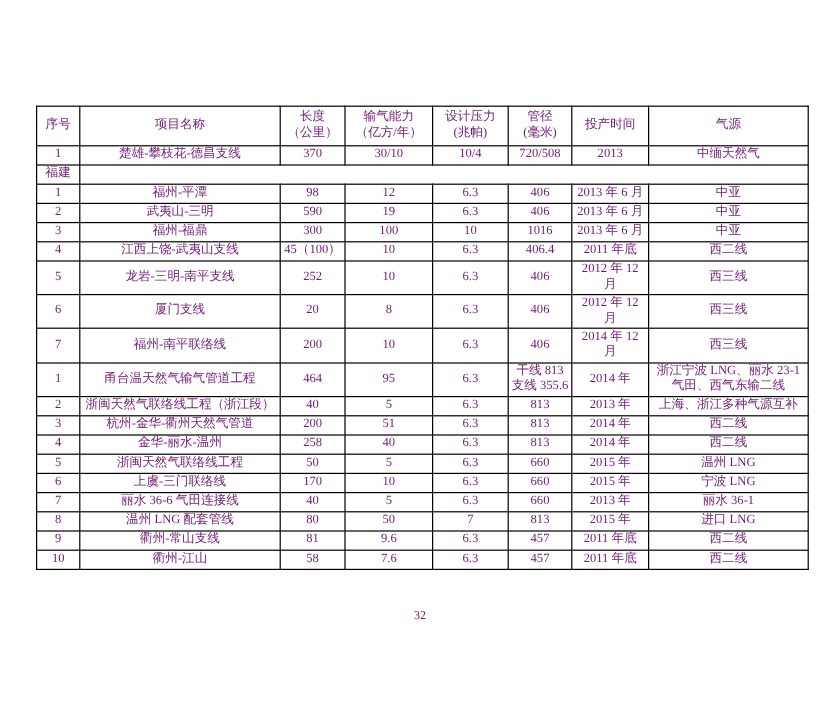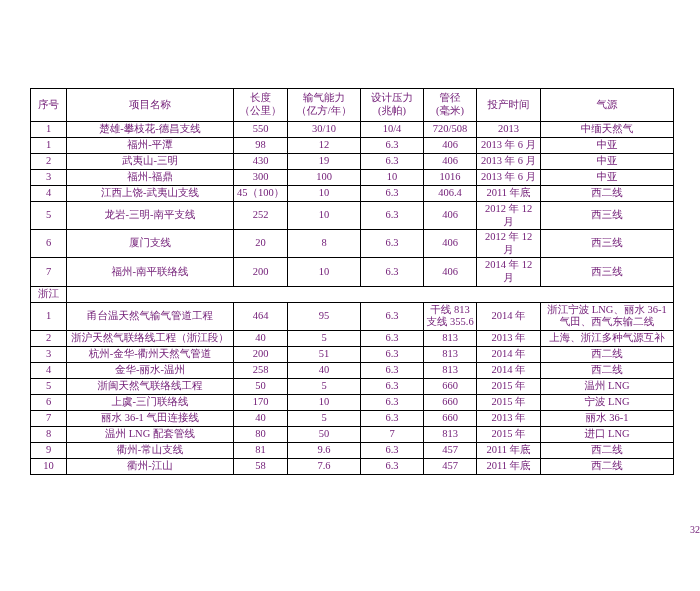--- a/index.html
+++ b/index.html
@@ -40,24 +40,24 @@
     height: 30px;
   }
   table.pipeline tbody td {
     height: 13px;
   }
   td.section-label {
     font-weight: bold;
   }
   .page-number {
     position: absolute;
-    top: 524px;
+    top: 508px;
     left: 0;
     width: 100%;
-    text-align: right;
+    text-align: center;
     font-size: 10px;
   }
 </style>
 </head>
 <body>
 
 <div class="page">
 
   <table class="pipeline">
     <colgroup>
@@ -83,41 +83,45 @@
         <th>管径
 (毫米)</th>
         <th>投产时间</th>
         <th>气源</th>
       </tr>
     </thead>
     <tbody id="table-body">
         <tr>
           <td>1</td>
           <td>楚雄-攀枝花-德昌支线</td>
-          <td>550</td>
+          <td>370</td>
           <td>30/10</td>
           <td>10/4</td>
           <td>720/508</td>
           <td>2013</td>
           <td>中缅天然气</td>
         </tr>
         <tr>
+          <td class="section-label">福建</td>
+          <td colspan="7"></td>
+        </tr>
+        <tr>
           <td>1</td>
           <td>福州-平潭</td>
           <td>98</td>
           <td>12</td>
           <td>6.3</td>
           <td>406</td>
           <td>2013 年 6 月</td>
           <td>中亚</td>
         </tr>
         <tr>
           <td>2</td>
           <td>武夷山-三明</td>
-          <td>430</td>
+          <td>590</td>
           <td>19</td>
           <td>6.3</td>
           <td>406</td>
           <td>2013 年 6 月</td>
           <td>中亚</td>
         </tr>
         <tr>
           <td>3</td>
           <td>福州-福鼎</td>
           <td>300</td>
@@ -161,37 +165,33 @@
           <td>7</td>
           <td>福州-南平联络线</td>
           <td>200</td>
           <td>10</td>
           <td>6.3</td>
           <td>406</td>
           <td>2014 年 12 月</td>
           <td>西三线</td>
         </tr>
         <tr>
-          <td class="section-label">浙江</td>
-          <td colspan="7"></td>
-        </tr>
-        <tr>
           <td>1</td>
           <td>甬台温天然气输气管道工程</td>
           <td>464</td>
           <td>95</td>
           <td>6.3</td>
           <td>干线 813
 支线 355.6</td>
           <td>2014 年</td>
-          <td>浙江宁波 LNG、丽水 36-1 气田、西气东输二线</td>
+          <td>浙江宁波 LNG、丽水 23-1 气田、西气东输二线</td>
         </tr>
         <tr>
           <td>2</td>
-          <td>浙沪天然气联络线工程（浙江段）</td>
+          <td>浙闽天然气联络线工程（浙江段）</td>
           <td>40</td>
           <td>5</td>
           <td>6.3</td>
           <td>813</td>
           <td>2013 年</td>
           <td>上海、浙江多种气源互补</td>
         </tr>
         <tr>
           <td>3</td>
           <td>杭州-金华-衢州天然气管道</td>
@@ -227,21 +227,21 @@
           <td>上虞-三门联络线</td>
           <td>170</td>
           <td>10</td>
           <td>6.3</td>
           <td>660</td>
           <td>2015 年</td>
           <td>宁波 LNG</td>
         </tr>
         <tr>
           <td>7</td>
-          <td>丽水 36-1 气田连接线</td>
+          <td>丽水 36-6 气田连接线</td>
           <td>40</td>
           <td>5</td>
           <td>6.3</td>
           <td>660</td>
           <td>2013 年</td>
           <td>丽水 36-1</td>
         </tr>
         <tr>
           <td>8</td>
           <td>温州 LNG 配套管线</td>

